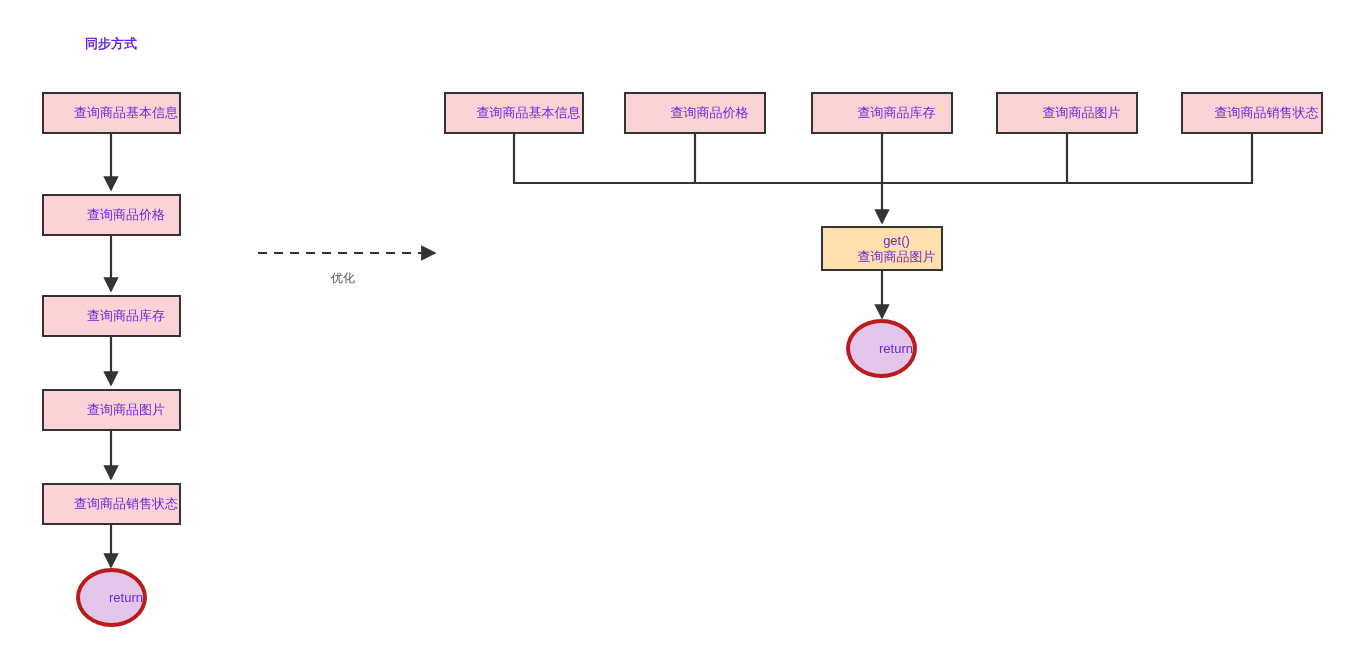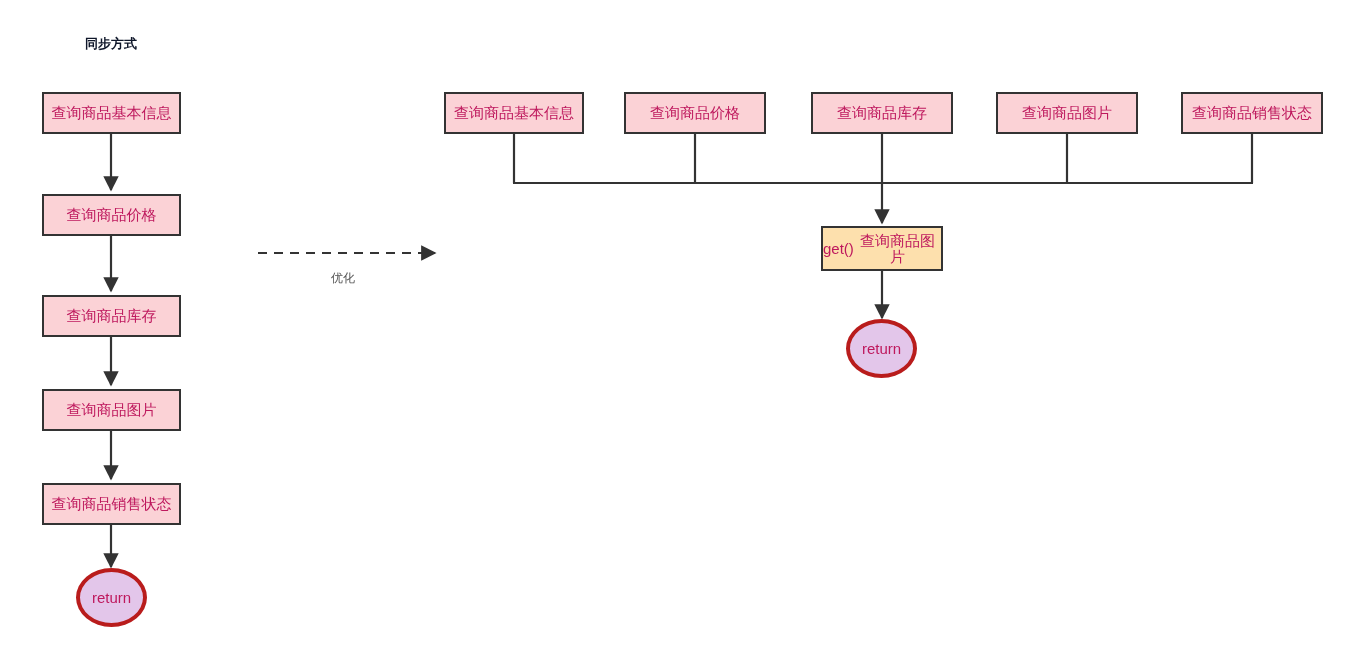--- a/index.html
+++ b/index.html
@@ -11,41 +11,42 @@
     overflow:hidden;
   }
   #canvas{position:absolute;left:0;top:0;width:1355px;height:652px;}
   .node{
     position:absolute;
     box-sizing:border-box;
     display:flex;
     align-items:center;
     justify-content:center;
     text-align:center;
-    color:#be185d;
-    font-size:15px;
+    color:#6d28d9;
+    font-size:13px;
     line-height:16px;
     white-space:pre-line;
+    padding-left:29px;
   }
   .proc{
     background:#fbd2d6;
     border:2px solid #333333;
   }
   .get{
     background:#fde0ad;
     border:2px solid #333333;
   }
   .term{
     background:#e3c6ea;
     border:4px solid #b91c1c;
     border-radius:50%;
   }
   .title{
     position:absolute;
-    color:#0f172a;
+    color:#6d28d9;
     font-size:13px;
     font-weight:bold;
     white-space:nowrap;
   }
   .edgelabel{
     position:absolute;
     color:#555555;
     font-size:12px;
     background:#ffffff;
     padding:0 2px;
@@ -104,18 +105,18 @@
 <div class="node term" style="left:76px;top:568px;width:71px;height:59px;">return</div>
 
 <div class="edgelabel" style="left:329px;top:246px;">优化</div>
 
 <div class="node proc" style="left:444px;top:92px;width:140px;height:42px;">查询商品基本信息</div>
 <div class="node proc" style="left:624px;top:92px;width:142px;height:42px;">查询商品价格</div>
 <div class="node proc" style="left:811px;top:92px;width:142px;height:42px;">查询商品库存</div>
 <div class="node proc" style="left:996px;top:92px;width:142px;height:42px;">查询商品图片</div>
 <div class="node proc" style="left:1181px;top:92px;width:142px;height:42px;">查询商品销售状态</div>
 
-<div class="node get" style="left:821px;top:226px;width:122px;height:45px;flex-direction:row;">
+<div class="node get" style="left:821px;top:226px;width:122px;height:45px;flex-direction:column;">
   <span>get()</span>
   <span>查询商品图片</span>
 </div>
 
 <div class="node term" style="left:846px;top:319px;width:71px;height:59px;">return</div>
 
 </body></html>

